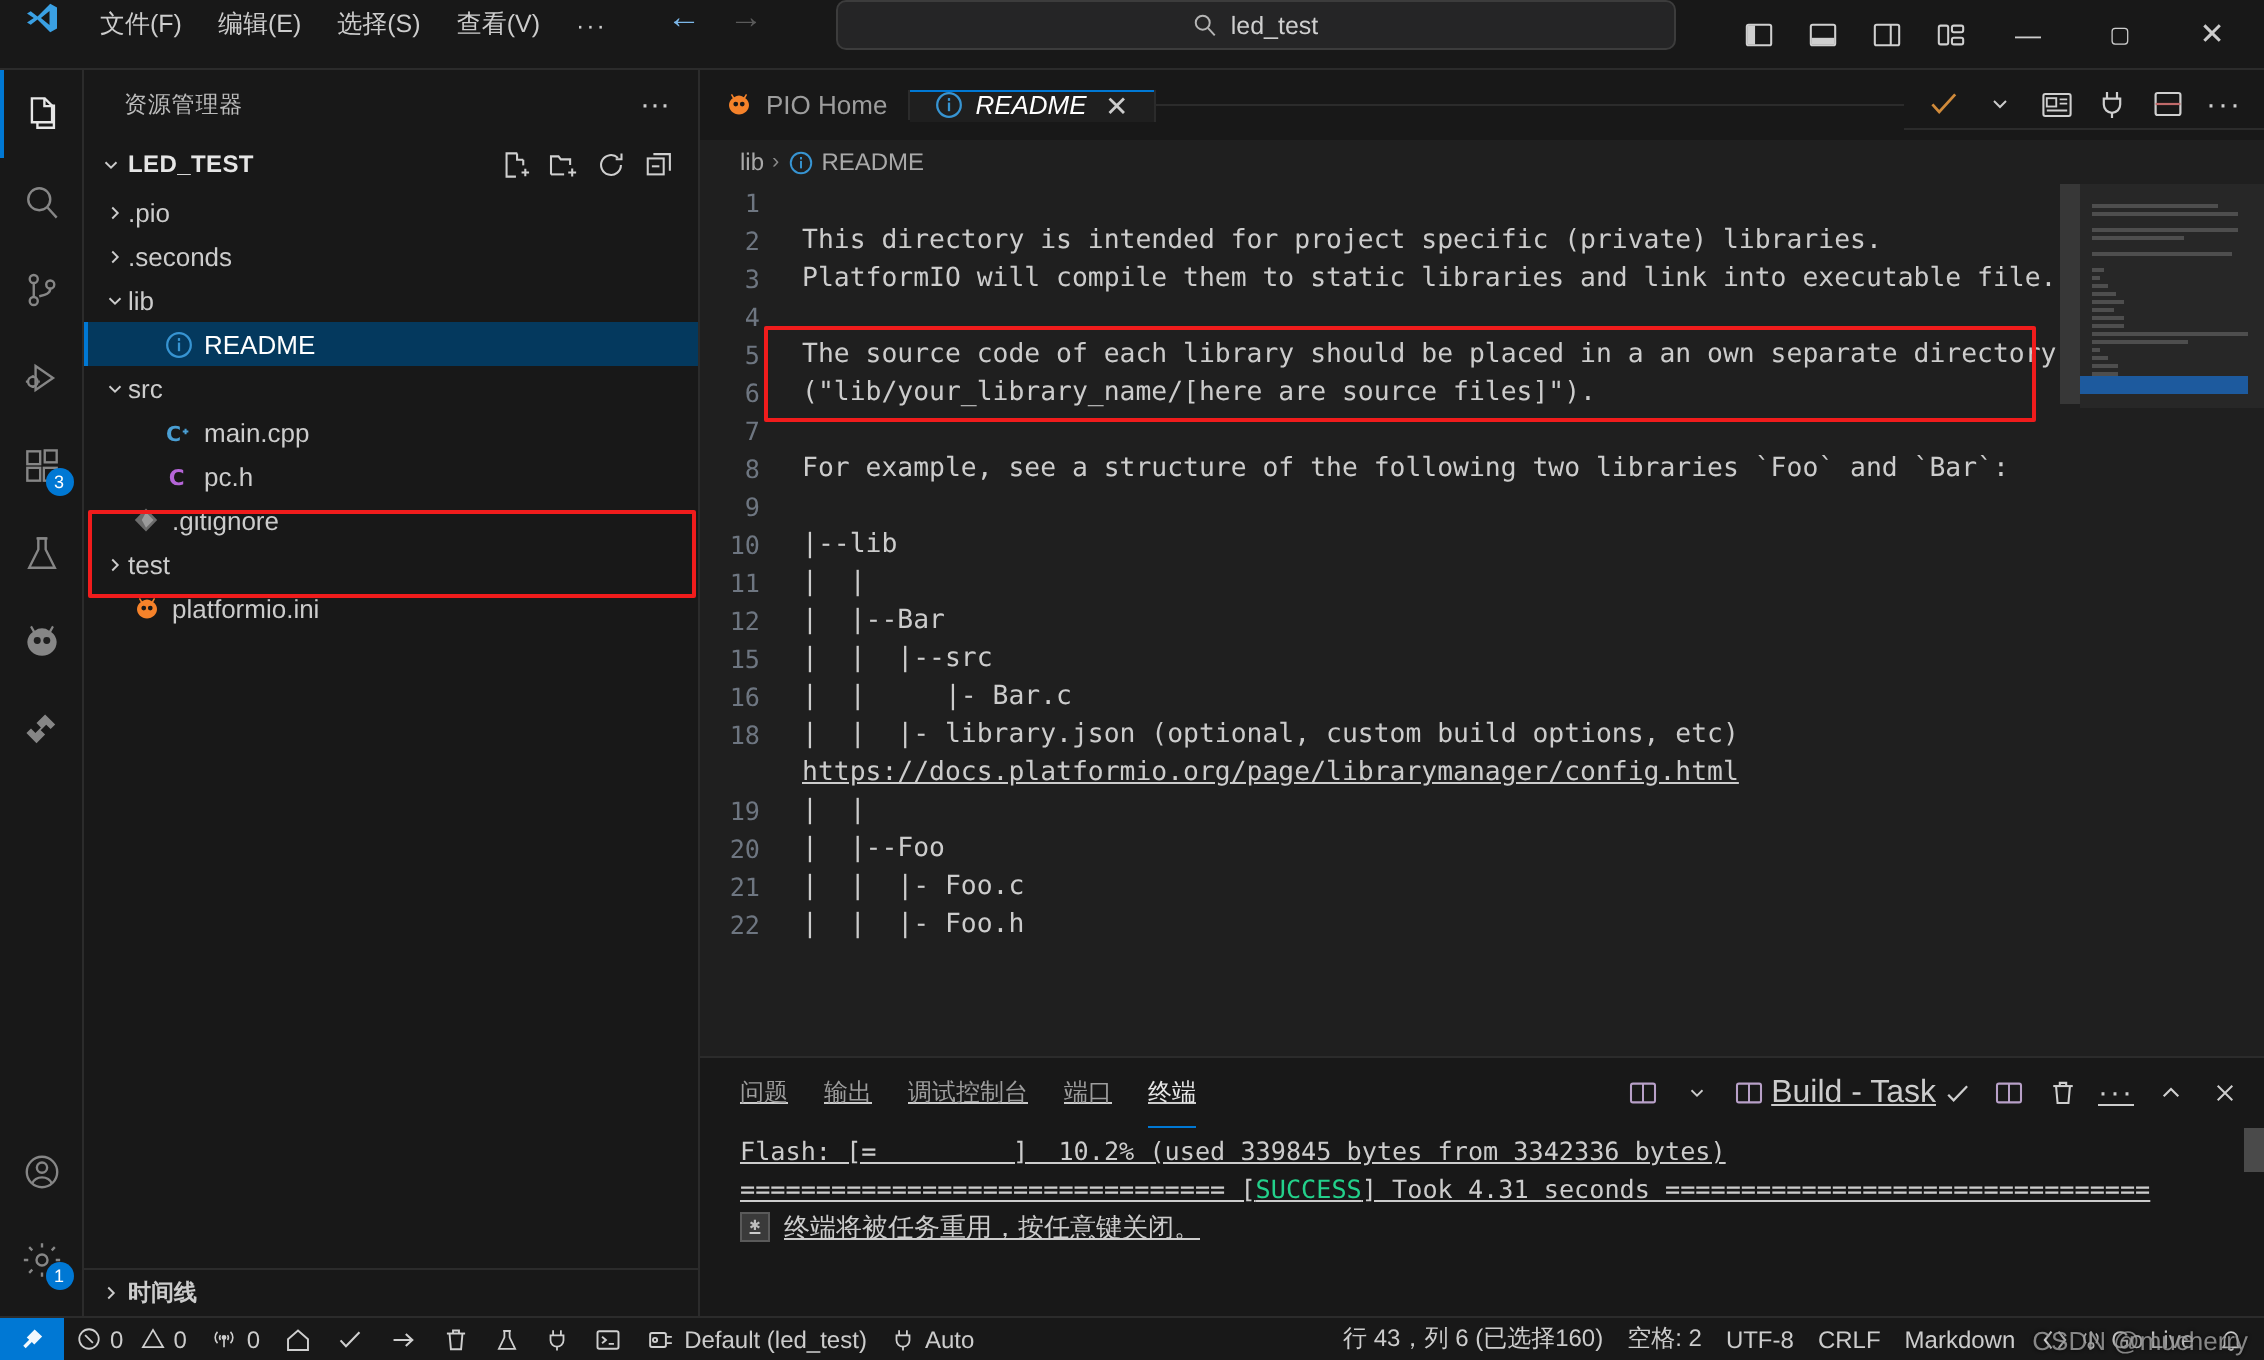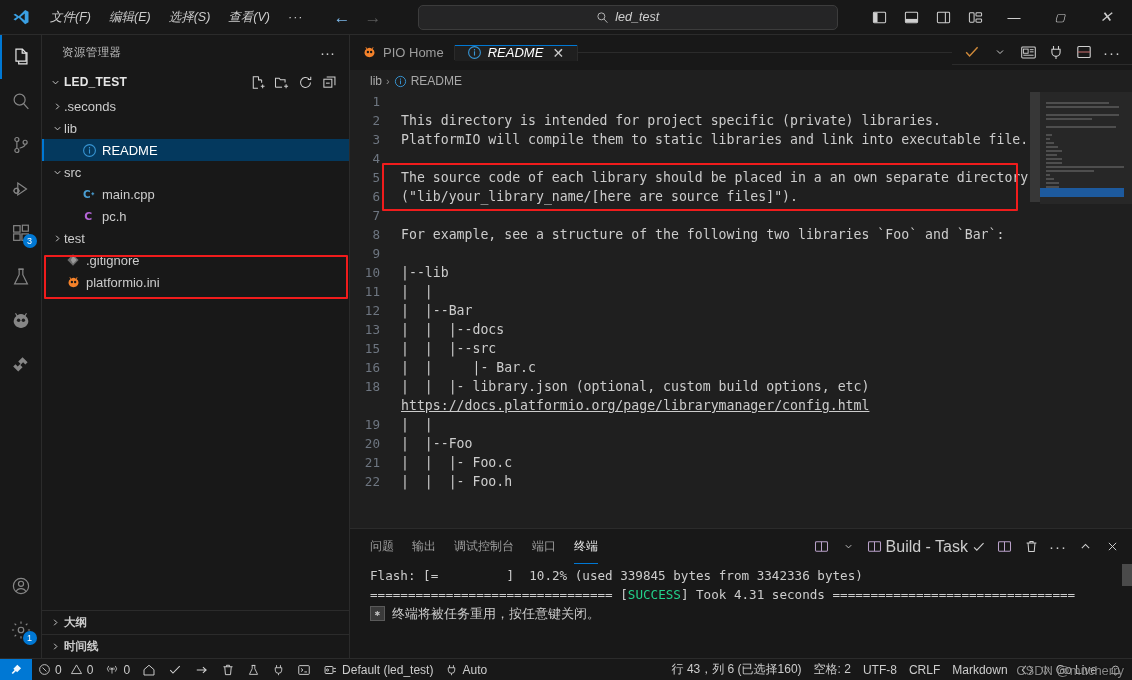--- a/index.html
+++ b/index.html
@@ -8,22 +8,22 @@
     background: #1e1e1e;
     font-family: "Liberation Sans", sans-serif;
     font-size: 13px;
     color: #cccccc;
     overflow: hidden;
   }
   .app { position: relative; width: 1132px; height: 680px; display: flex; flex-direction: column; }
 
   
   .titlebar {
-    height: 35px; background: #181818; display: flex; align-items: center;
-    border-bottom: 1px solid #2b2b2b; flex: 0 0 35px; font-style: italic;
+    height: 35px; background: #181818; display: flex; align-items: flex-start;
+    border-bottom: 1px solid #2b2b2b; flex: 0 0 35px;
   }
   .vscode-logo { width: 42px; display: flex; align-items: center; justify-content: center; }
   .menu { display: flex; align-items: center; gap: 2px; }
   .menu-item {
     padding: 4px 8px; font-size: 12.5px; color: #cccccc; white-space: nowrap; border-radius: 3px;
   }
   .navbtns { display: flex; align-items: center; gap: 14px; margin-left: 22px; }
   .navbtn { font-size: 17px; line-height: 1; }
   .nav-back { color: #7cb7e8; }
   .nav-fwd { color: #5a5a5a; }
@@ -152,21 +152,21 @@
   .mm-slider { position: absolute; left: 0; right: 0; top: 0; height: 112px; background: rgba(121,121,121,.09); }
   .vscroll {
     position: absolute; right: 0; top: 0; width: 10px; bottom: 0; background: transparent;
   }
   .vscroll-thumb { position: absolute; right: 0; top: 0; width: 10px; height: 110px; background: #424242; opacity: .7; }
 
   
   .annot { position: absolute; border: 2px solid #f01c1c; pointer-events: none; z-index: 30; border-radius: 1px; }
 
   
-  .panel { height: 130px; flex: 0 0 130px; background: #181818; display: flex; flex-direction: column; border-top: 1px solid #2b2b2b; }
+  .panel { height: 130px; flex: 0 0 130px; background: #181818; display: flex; flex-direction: column; border-top: 1px solid #2b2b2b; text-decoration: underline; }
   .panel-head { height: 35px; display: flex; align-items: center; flex: 0 0 35px; padding-left: 20px; }
   .ptab {
     font-size: 12px; color: #9d9d9d; margin-right: 18px; height: 35px; display: flex;
     align-items: center; position: relative; white-space: nowrap;
   }
   .ptab.active { color: #e7e7e7; }
   .ptab.active::after {
     content: ''; position: absolute; bottom: 0; left: 0; right: 0; height: 1px; background: #0078d4;
   }
   .panel-actions { margin-left: auto; display: flex; align-items: center; gap: 3px; padding-right: 8px; color: #cccccc; }
@@ -391,20 +391,29 @@
       </div>
 
       <div class="tree" id="file-tree" style="position: relative;">
           <div class="row">
             <span class="ind" style="width:8px"></span>
             <span class="chev">
               <svg width="11" height="11" viewBox="0 0 16 16">
                 <path d="M6 4l4 4-4 4" fill="none" stroke="currentColor" stroke-width="1.4"></path>
               </svg>
             </span>
+            <span>.pio</span>
+          </div>
+          <div class="row">
+            <span class="ind" style="width:8px"></span>
+            <span class="chev">
+              <svg width="11" height="11" viewBox="0 0 16 16">
+                <path d="M6 4l4 4-4 4" fill="none" stroke="currentColor" stroke-width="1.4"></path>
+              </svg>
+            </span>
             <span>.seconds</span>
           </div>
           <div class="row">
             <span class="ind" style="width:8px"></span>
             <span class="chev">
               <svg width="11" height="11" viewBox="0 0 16 16">
                 <path d="M4 6l4 4 4-4" fill="none" stroke="currentColor" stroke-width="1.4"></path>
               </svg>
             </span>
             <span>lib</span>
@@ -446,61 +455,53 @@
             <span class="chev"></span>
             <span class="ficon">
               <svg width="15" height="15" viewBox="0 0 16 16">
                 <text x="2.5" y="12.2" font-family="DejaVu Sans" font-size="11.5" font-weight="bold" fill="#b565d8">C</text>
               </svg>
             </span>
             <span>pc.h</span>
           </div>
           <div class="row">
             <span class="ind" style="width:8px"></span>
-            <span class="chev">
-              <svg width="11" height="11" viewBox="0 0 16 16">
-                <path d="M6 4l4 4-4 4" fill="none" stroke="currentColor" stroke-width="1.4"></path>
-              </svg>
-            </span>
-            <span>test</span>
-          </div>
-          <div class="row">
-            <span class="ind" style="width:8px"></span>
             <span class="chev"></span>
             <span class="ficon">
               <svg width="14" height="14" viewBox="0 0 16 16">
                 <path d="M8 1.4 14.4 8 8 14.6 1.6 8z" fill="#6b6b6b"></path>
                 <path d="M8 3.5 12.3 8 8 12.4 5.6 8z" fill="#9a9a9a"></path>
               </svg>
             </span>
             <span>.gitignore</span>
+          </div>
+          <div class="row">
+            <span class="ind" style="width:8px"></span>
+            <span class="chev">
+              <svg width="11" height="11" viewBox="0 0 16 16">
+                <path d="M6 4l4 4-4 4" fill="none" stroke="currentColor" stroke-width="1.4"></path>
+              </svg>
+            </span>
+            <span>test</span>
           </div>
           <div class="row">
             <span class="ind" style="width:8px"></span>
             <span class="chev"></span>
             <span class="ficon">
               <svg width="15" height="15" viewBox="0 0 24 24" fill="#f5822a">
                 <path d="M7 6.5 5.5 3.8l1-.6L8.1 5.8a6.6 6.6 0 0 1 7.8 0l1.6-2.6 1 .6L17 6.5A7 7 0 0 1 20 12c0 4.2-3.6 7.5-8 7.5S4 16.2 4 12a7 7 0 0 1 3-5.5z"></path>
                 <circle cx="9.4" cy="11.2" r="1.9" fill="#181818"></circle>
                 <circle cx="14.6" cy="11.2" r="1.9" fill="#181818"></circle>
               </svg>
             </span>
             <span>platformio.ini</span>
           </div>
           <div class="annot" style="left: 2px; width: 304px; top: 161px; height: 44px;"></div>
         </div>
 
-      <div class="sb-bottom-sec">
-        <span class="chev">
-          <svg width="11" height="11" viewBox="0 0 16 16">
-              <path d="M6 4l4 4-4 4" fill="none" stroke="#cccccc" stroke-width="1.4"></path>
-            </svg>
-        </span>
-        <span>大纲</span>
-      </div>
       <div class="sb-bottom-sec">
         <span class="chev">
           <svg width="11" height="11" viewBox="0 0 16 16">
               <path d="M6 4l4 4-4 4" fill="none" stroke="#cccccc" stroke-width="1.4"></path>
             </svg>
         </span>
         <span>时间线</span>
       </div>
     </div>
 
@@ -622,24 +623,20 @@
                 <span class="lnum">10</span>
                 <span class="ltext">|--lib</span>
               </div>
               <div class="cl">
                 <span class="lnum">11</span>
                 <span class="ltext">|  |</span>
               </div>
               <div class="cl">
                 <span class="lnum">12</span>
                 <span class="ltext">|  |--Bar</span>
-              </div>
-              <div class="cl">
-                <span class="lnum">13</span>
-                <span class="ltext">|  |  |--docs</span>
               </div>
               <div class="cl">
                 <span class="lnum">15</span>
                 <span class="ltext">|  |  |--src</span>
               </div>
               <div class="cl">
                 <span class="lnum">16</span>
                 <span class="ltext">|  |     |- Bar.c</span>
               </div>
               <div class="cl">

